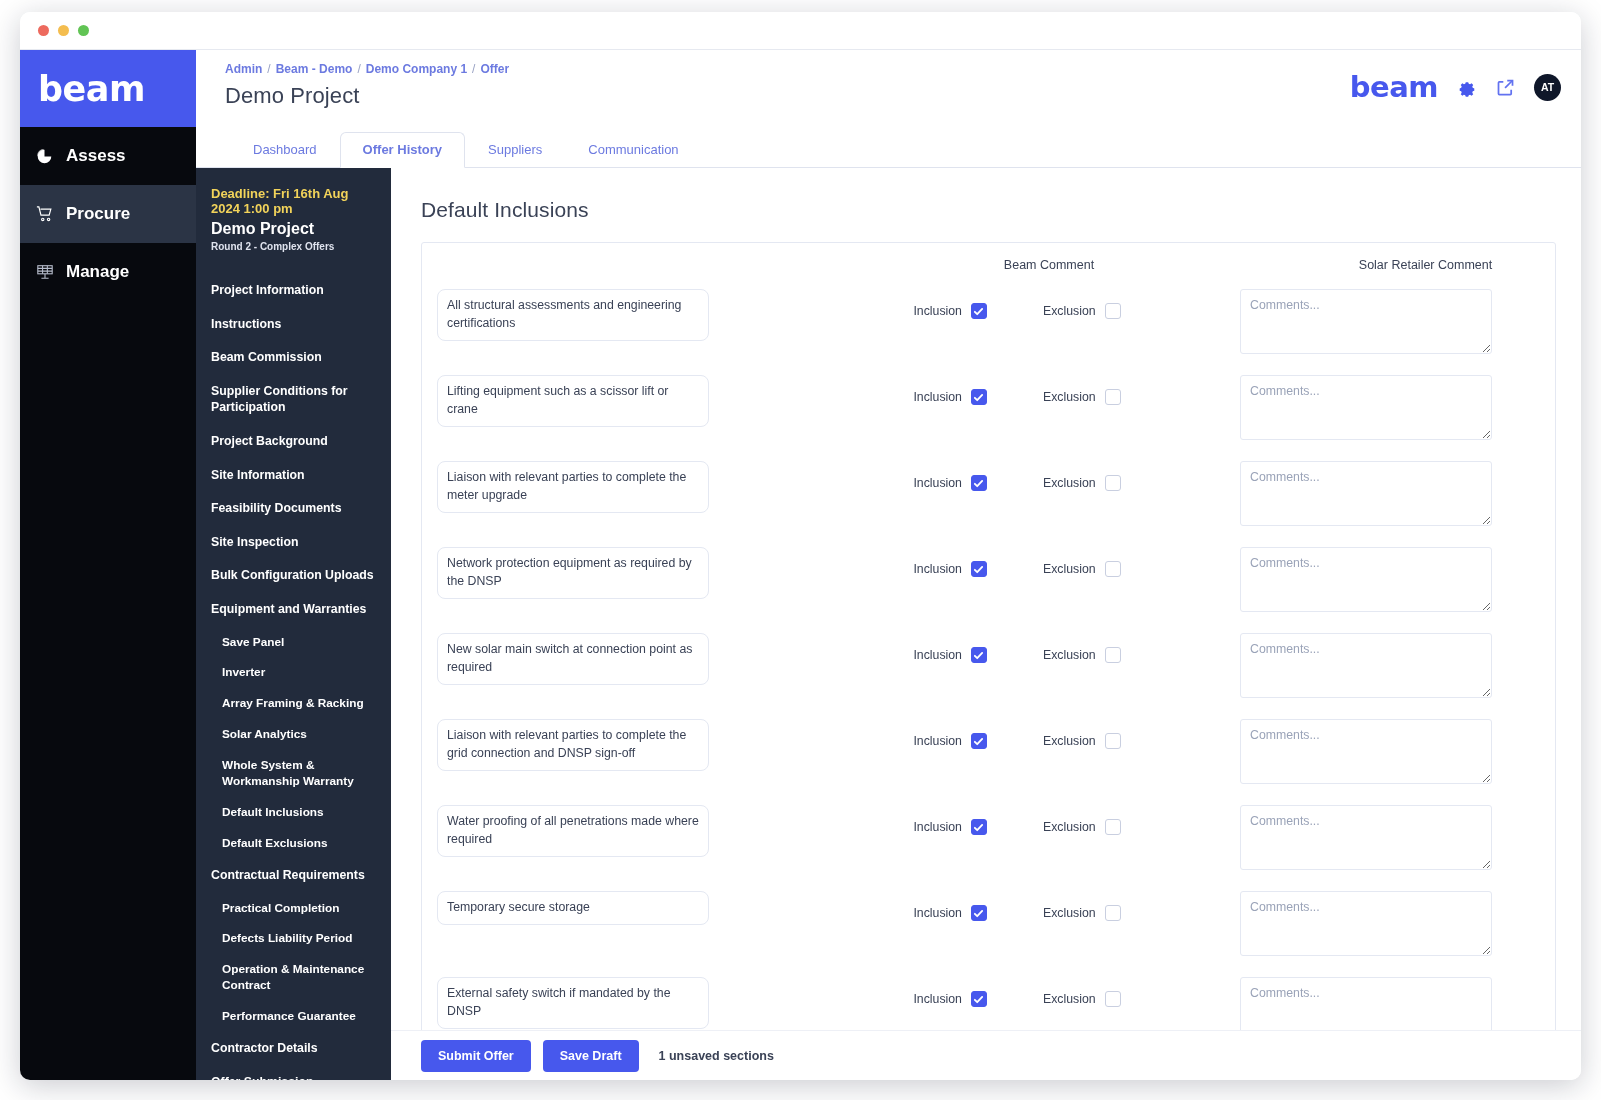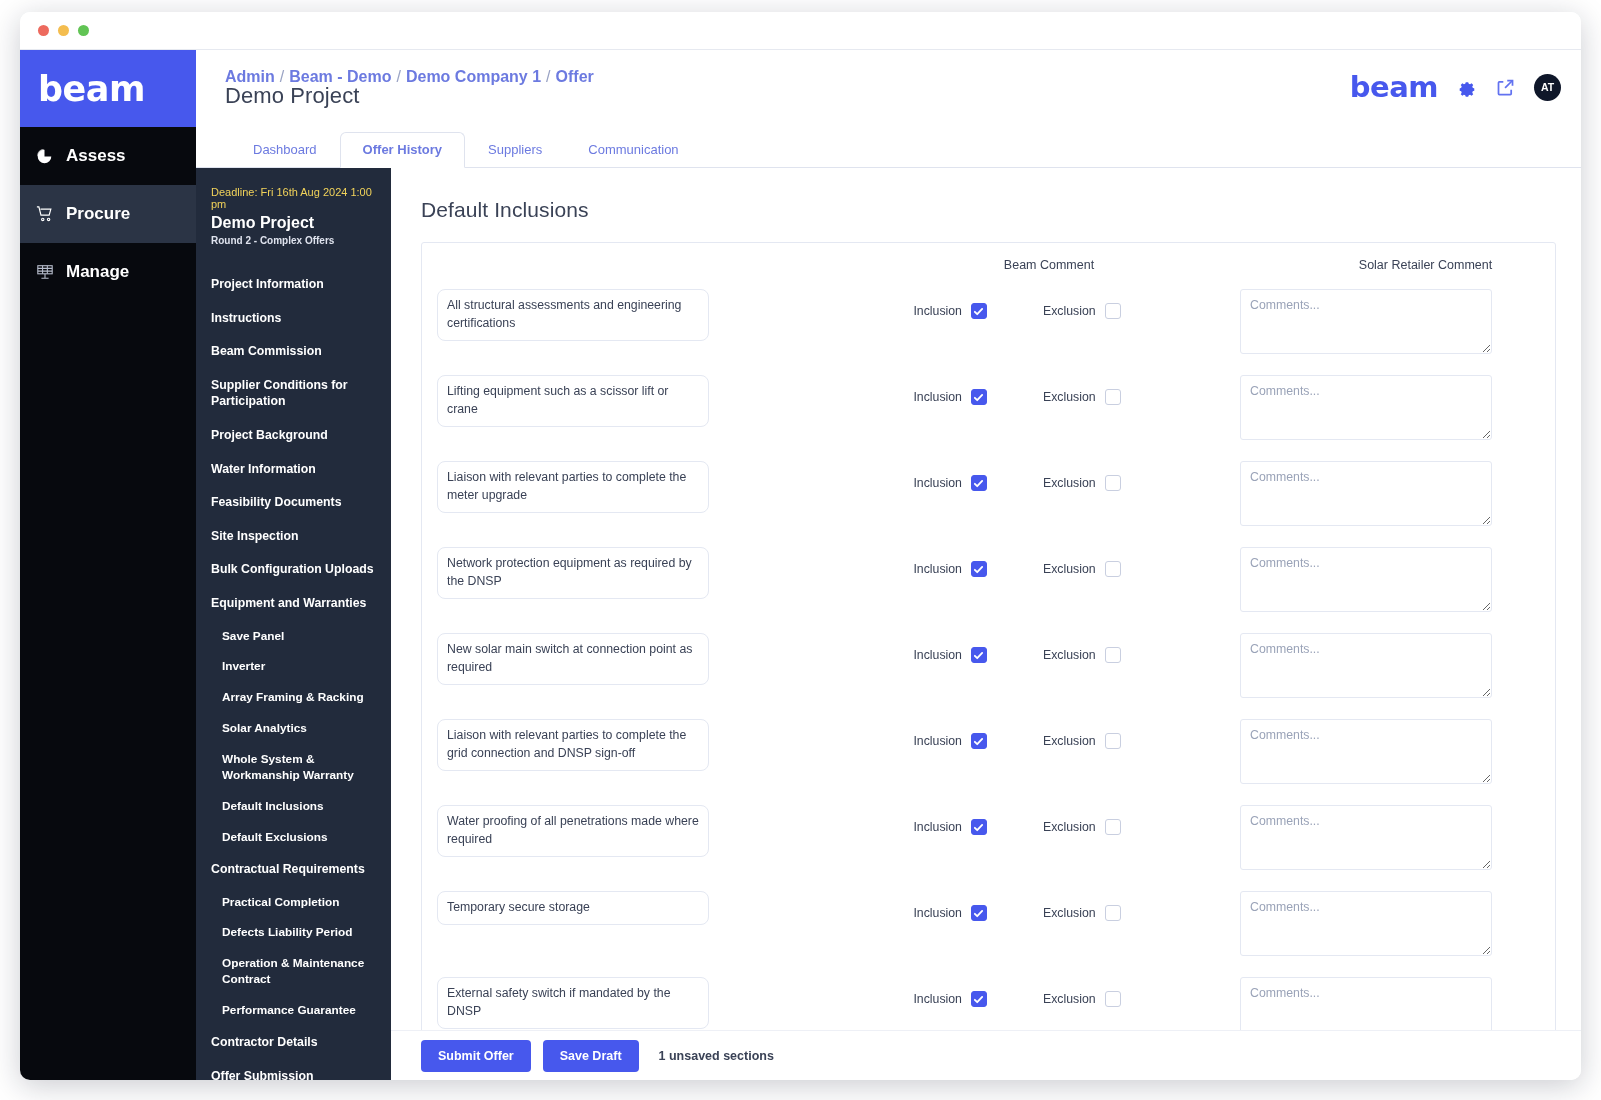--- a/index.html
+++ b/index.html
@@ -56,22 +56,22 @@
   .rail-item.active { background: #2b3445; }
   .rail-ico { width: 30px; display: flex; align-items: center; }
   .rail-ico svg { display: block; }
 
   
   .header {
     position: absolute; left: 176px; right: 0; top: 0; height: 77px;
     background: #ffffff;
   }
   .crumbs {
-    position: absolute; left: 29px; top: 18px;
-    font-size: 16px; color: #6c7ae0; font-weight: 600;
+    position: absolute; left: 29px; top: 12px;
+    font-size: 12px; color: #6c7ae0; font-weight: 600;
   }
   .crumbs span.sep { color: #9aa3c4; margin: 0 5px; font-weight: 400; }
   .crumbs a { color: #6c7ae0; text-decoration: none; }
   .page-title {
     position: absolute; left: 29px; top: 33px;
     font-size: 22px; color: #3a4256; font-weight: 400;
     letter-spacing: 0.1px;
   }
   .header-right {
     position: absolute; right: 20px; top: 20px;
@@ -105,21 +105,21 @@
     background: #ffffff; border-color: #dfe3ee;
     border-bottom-color: #ffffff; font-weight: 700;
   }
 
   
   .offer-side {
     position: absolute; left: 176px; top: 118px; width: 195px;
     bottom: 0; background: #222b3c; overflow: hidden;
   }
   .offer-side-inner { padding: 18px 15px 20px 15px; }
-  .deadline { color: #f2d35a; font-size: 11px; font-weight: 400; }
+  .deadline { color: #f2d35a; font-size: 13px; font-weight: 700; }
   .side-proj {
     color: #ffffff; font-size: 16px; font-weight: 700; margin-top: 4px;
   }
   .side-round { color: #dfe3ee; font-size: 10px; font-weight: 700; margin-top: 3px; }
   .side-nav { margin-top: 30px; }
   .side-link {
     display: block; color: #ffffff; font-size: 12.3px;
     font-weight: 700; margin-bottom: 17px; line-height: 1.35;
     cursor: pointer;
   }
@@ -281,21 +281,21 @@
       <div class="offer-side-inner">
         <div class="deadline">Deadline: Fri 16th Aug 2024 1:00 pm</div>
         <div class="side-proj">Demo Project</div>
         <div class="side-round">Round 2 - Complex Offers</div>
         <div class="side-nav" id="side-nav">
             <a class="side-link">Project Information</a>
             <a class="side-link">Instructions</a>
             <a class="side-link">Beam Commission</a>
             <a class="side-link">Supplier Conditions for Participation</a>
             <a class="side-link">Project Background</a>
-            <a class="side-link">Water Information</a>
+            <a class="side-link">Site Information</a>
             <a class="side-link">Feasibility Documents</a>
             <a class="side-link">Site Inspection</a>
             <a class="side-link">Bulk Configuration Uploads</a>
             <a class="side-link">Equipment and Warranties</a>
             <a class="side-link sub">Save Panel</a>
             <a class="side-link sub">Inverter</a>
             <a class="side-link sub">Array Framing &amp; Racking</a>
             <a class="side-link sub">Solar Analytics</a>
             <a class="side-link sub">Whole System &amp; Workmanship Warranty</a>
             <a class="side-link sub active">Default Inclusions</a>

